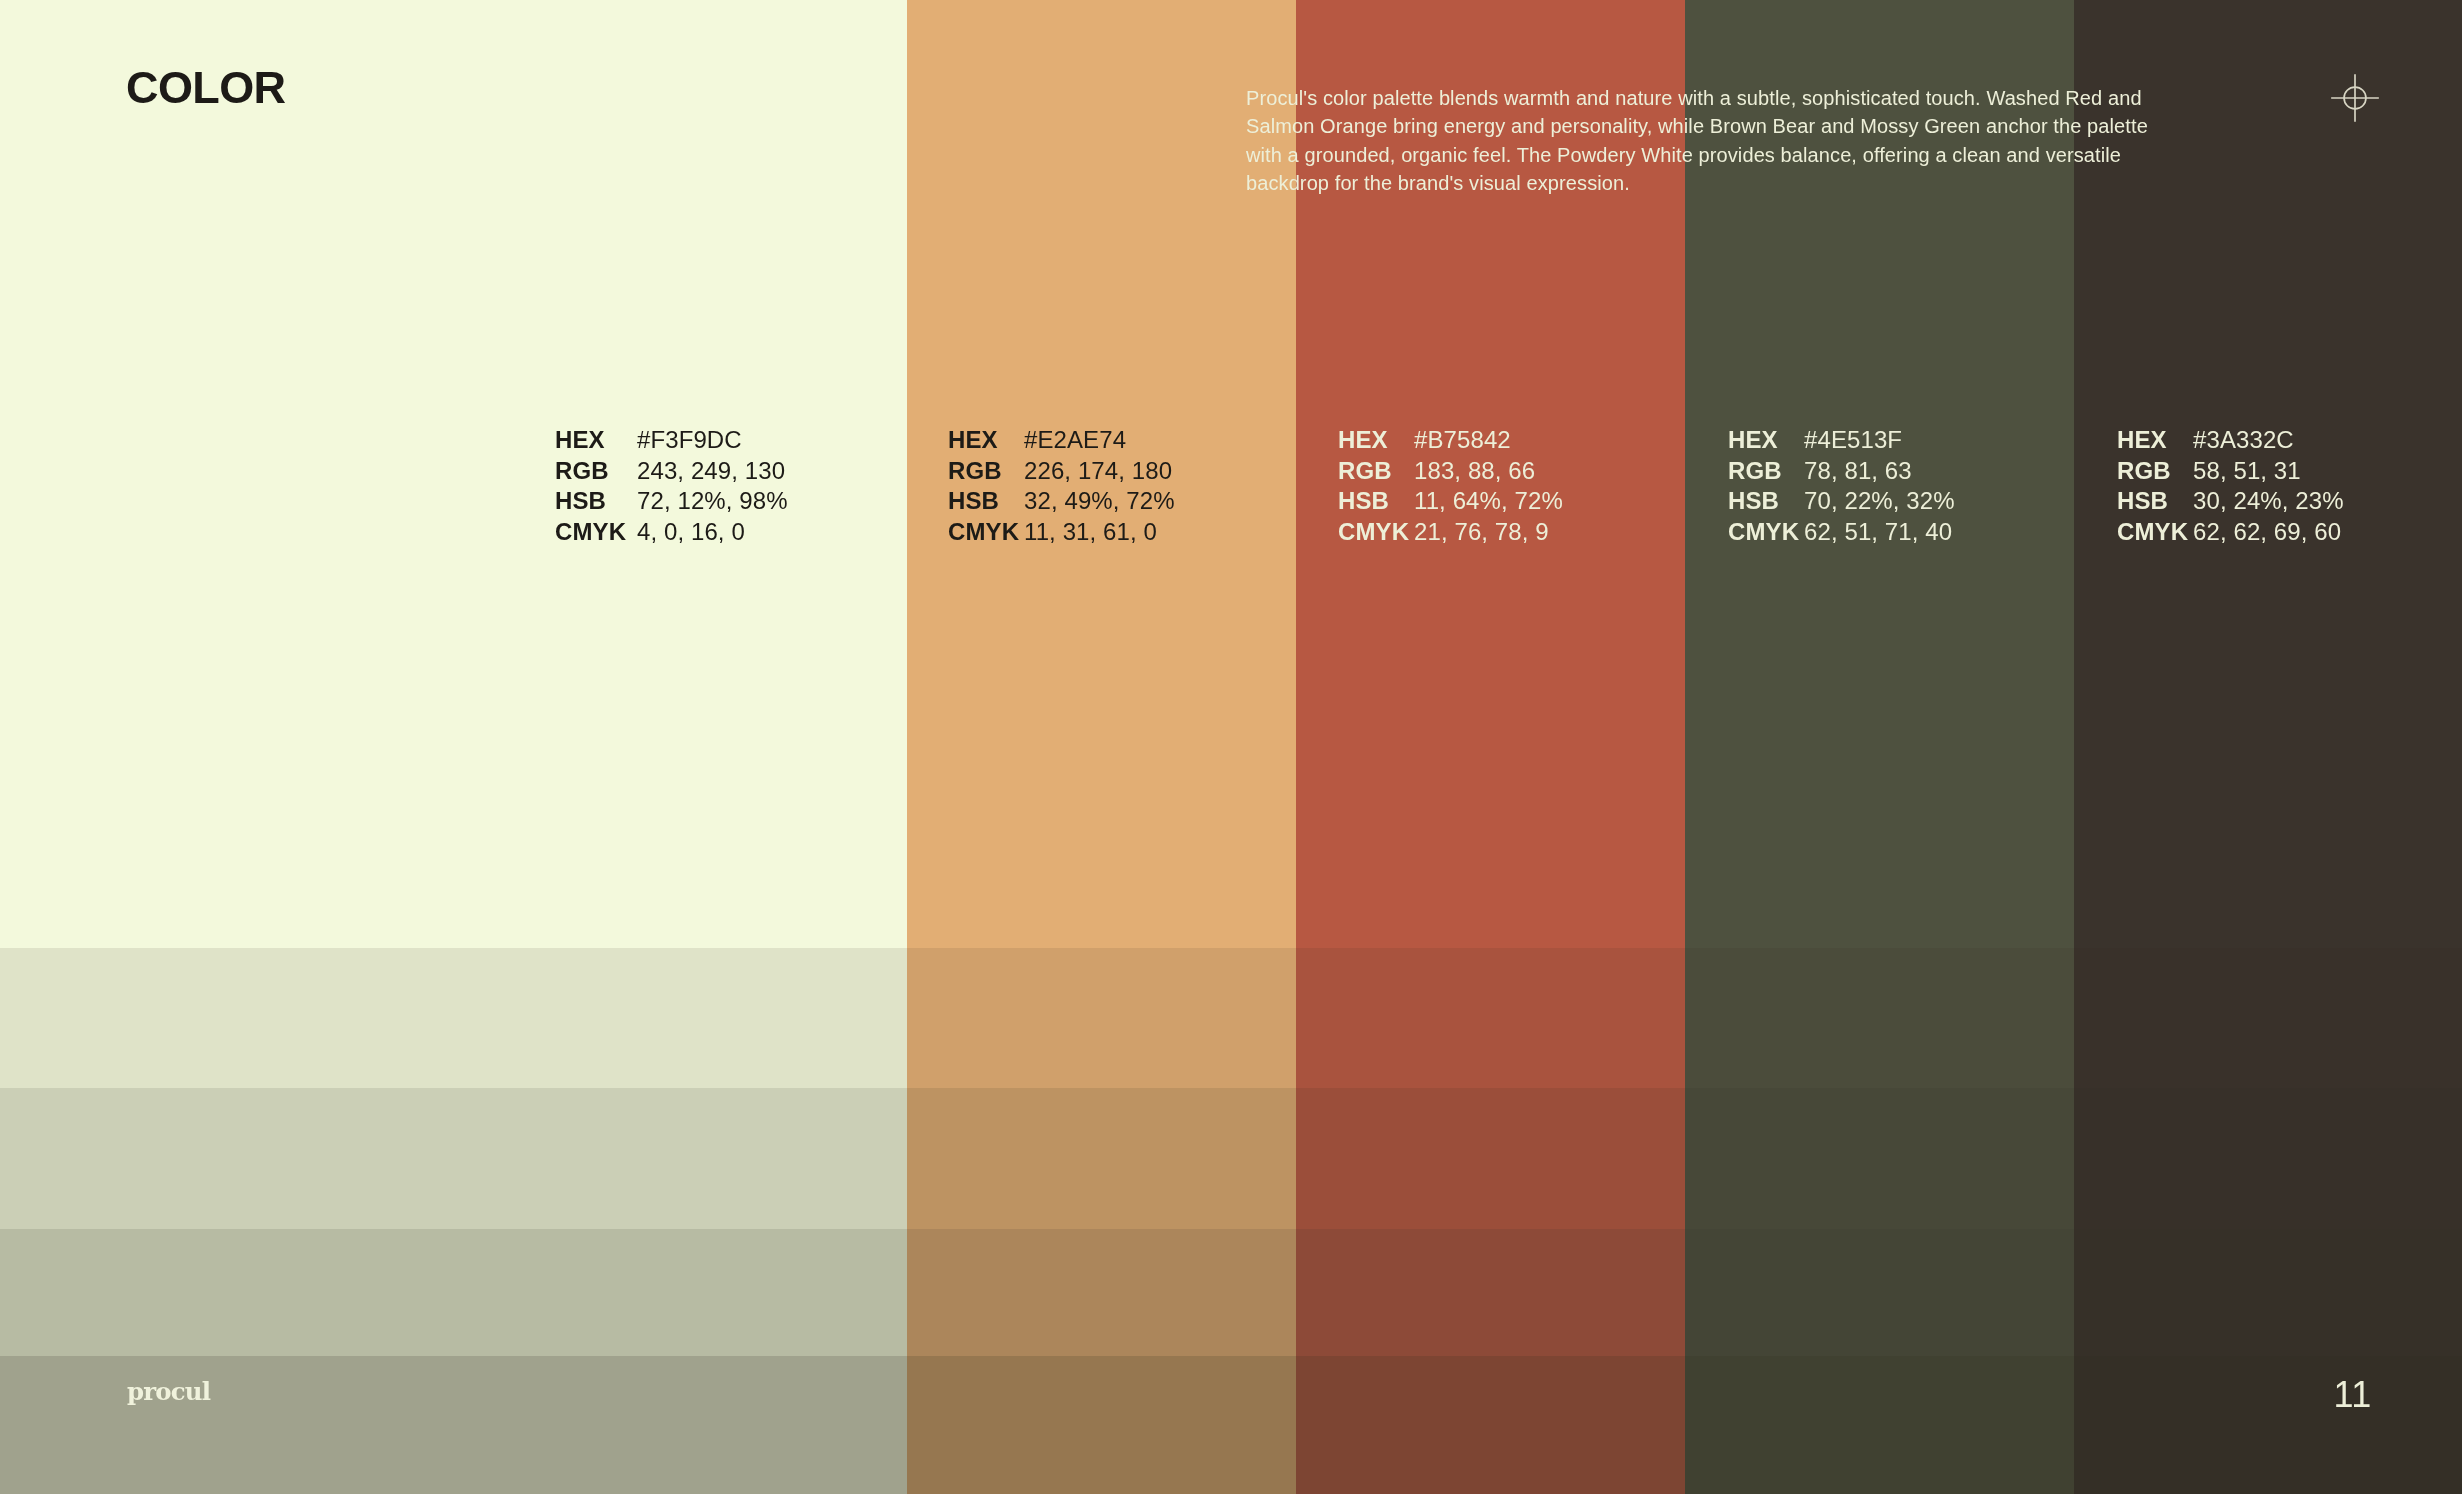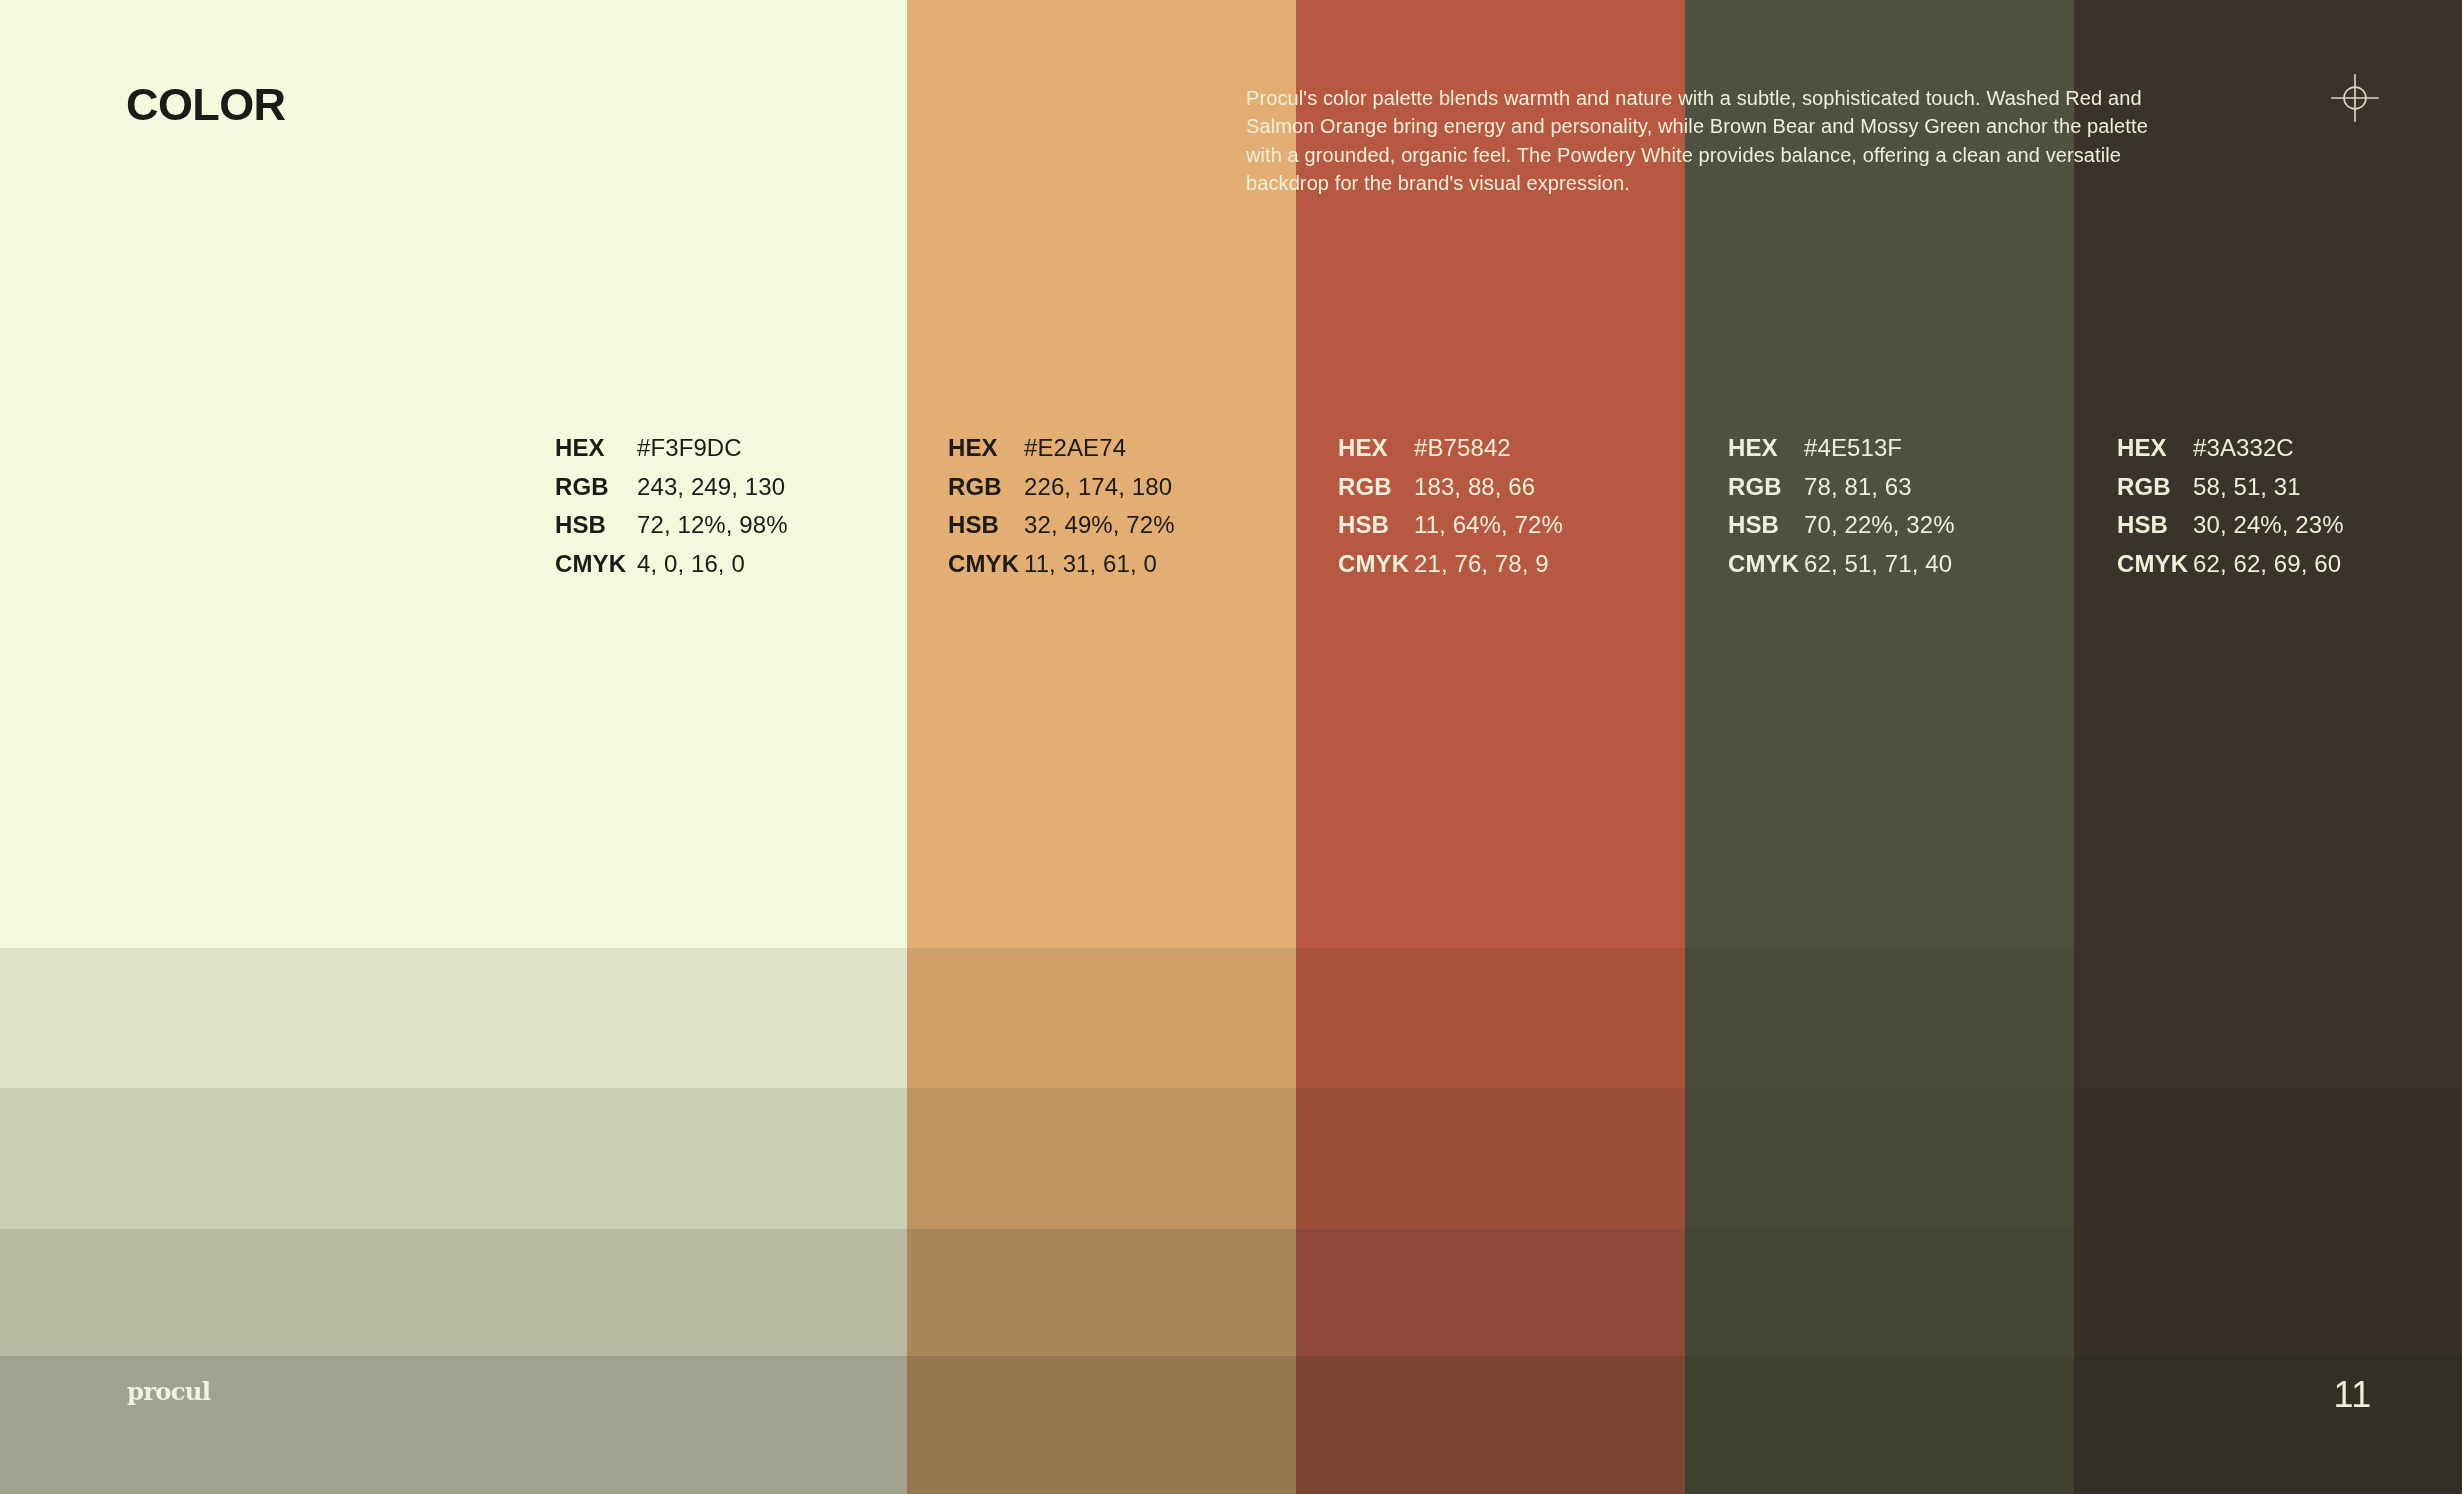--- a/index.html
+++ b/index.html
@@ -18,21 +18,21 @@
   .col{height:100%;position:relative;}
 
   
   .bands{position:absolute;left:0;right:0;top:0;bottom:0;pointer-events:none;}
   .band{position:absolute;left:0;right:0;background:#2e2a20;}
 
   
   #title{
     position:absolute;
     left:126px;
-    top:82px;
+    top:65px;
     font-size:45px;
     font-weight:bold;
     letter-spacing:-0.6px;
     color:#1d1b17;
     line-height:1;
   }
 
   
   #intro{
     position:absolute;
@@ -46,21 +46,21 @@
   }
 
   
   .spec{
     position:absolute;
     top:425px;
     font-size:24px;
     line-height:1.28;
     white-space:nowrap;
   }
-  .spec .row{display:flex;align-items:center;margin-top:8px;}
+  .spec .row{display:flex;align-items:center;}
   .spec .lbl{
     font-weight:bold;
     letter-spacing:0.1px;
   }
   .spec .val{
     font-weight:normal;
     letter-spacing:0.1px;
   }
 
   

